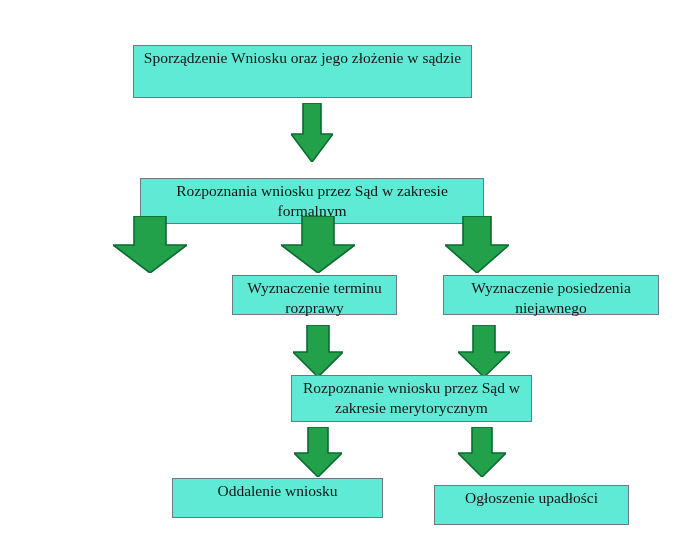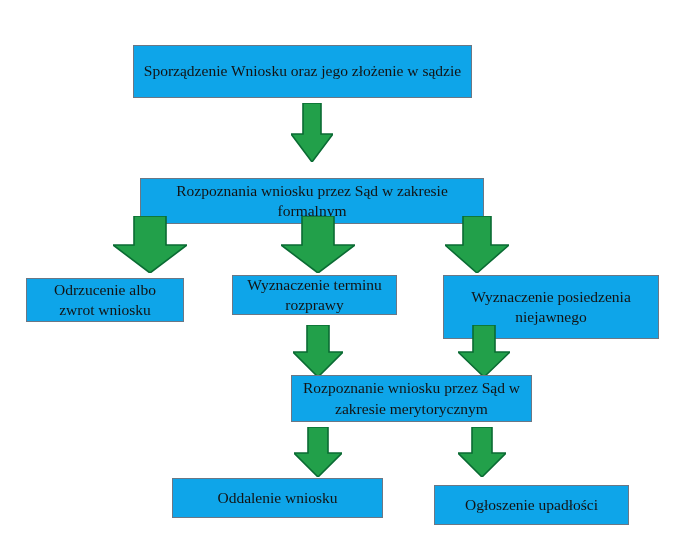--- a/index.html
+++ b/index.html
@@ -7,24 +7,23 @@
     width:683px;height:556px;
     background:#ffffff;
     font-family:"Liberation Serif","DejaVu Serif",serif;
     overflow:hidden;
   }
   #canvas{position:relative;width:683px;height:556px;}
 
   .node{
     position:absolute;
     box-sizing:border-box;
-    background:#0ea5e9;
+    background:#5eead4;
     border:1px solid #6b7785;
     display:flex;
-    align-items:center;
     justify-content:center;
     text-align:center;
     color:#131313;
     font-size:15.5px;
     line-height:1.30;
     padding:2px 8px;
   }
   .node span{display:block;}
 
   .arrow{position:absolute;}
@@ -60,29 +59,26 @@
       <polygon points="21,0 53,0 53,29 74,29 37,57 0,29 21,29" fill="#22a04a" stroke="#0a6b33" stroke-width="1.6"></polygon>
     </svg>
   </div>
 
   <div class="arrow" style="left:445px;top:216px;width:64px;height:57px;">
     <svg viewBox="0 0 64 57" preserveAspectRatio="none">
       <polygon points="18,0 46,0 46,29 64,29 32,57 0,29 18,29" fill="#22a04a" stroke="#0a6b33" stroke-width="1.6"></polygon>
     </svg>
   </div>
 
-  <div class="node" style="left:26px;top:278px;width:158px;height:44px;">
-    <span>Odrzucenie albo zwrot wniosku</span>
-  </div>
 
   <div class="node" style="left:232px;top:275px;width:165px;height:40px;">
     <span>Wyznaczenie terminu rozprawy</span>
   </div>
 
-  <div class="node" style="left:443px;top:275px;width:216px;height:64px;">
+  <div class="node" style="left:443px;top:275px;width:216px;height:40px;">
     <span>Wyznaczenie posiedzenia niejawnego</span>
   </div>
 
   <div class="arrow" style="left:293px;top:325px;width:50px;height:52px;">
     <svg viewBox="0 0 50 52" preserveAspectRatio="none">
       <polygon points="14,0 36,0 36,27 50,27 25,52 0,27 14,27" fill="#22a04a" stroke="#0a6b33" stroke-width="1.6"></polygon>
     </svg>
   </div>
 
   <div class="arrow" style="left:458px;top:325px;width:52px;height:52px;">

